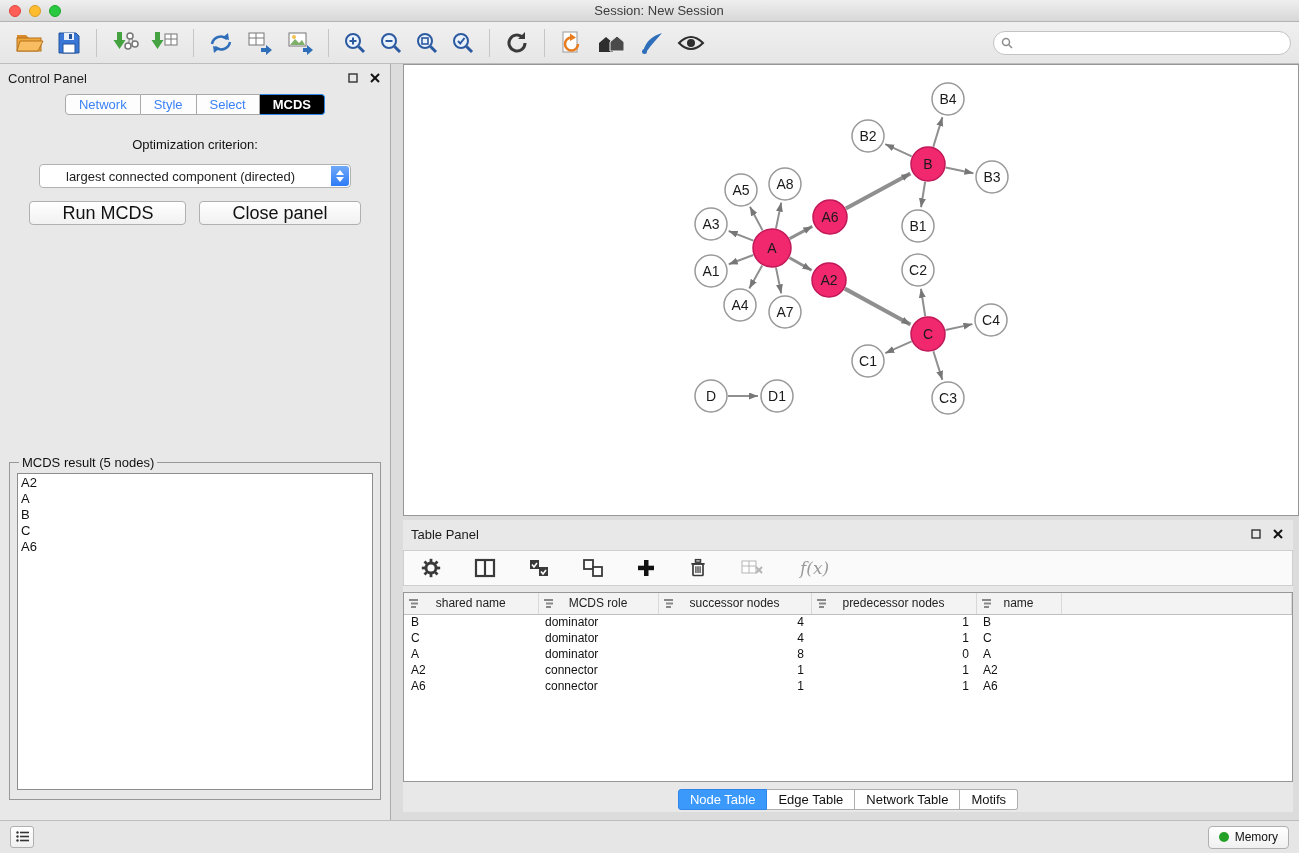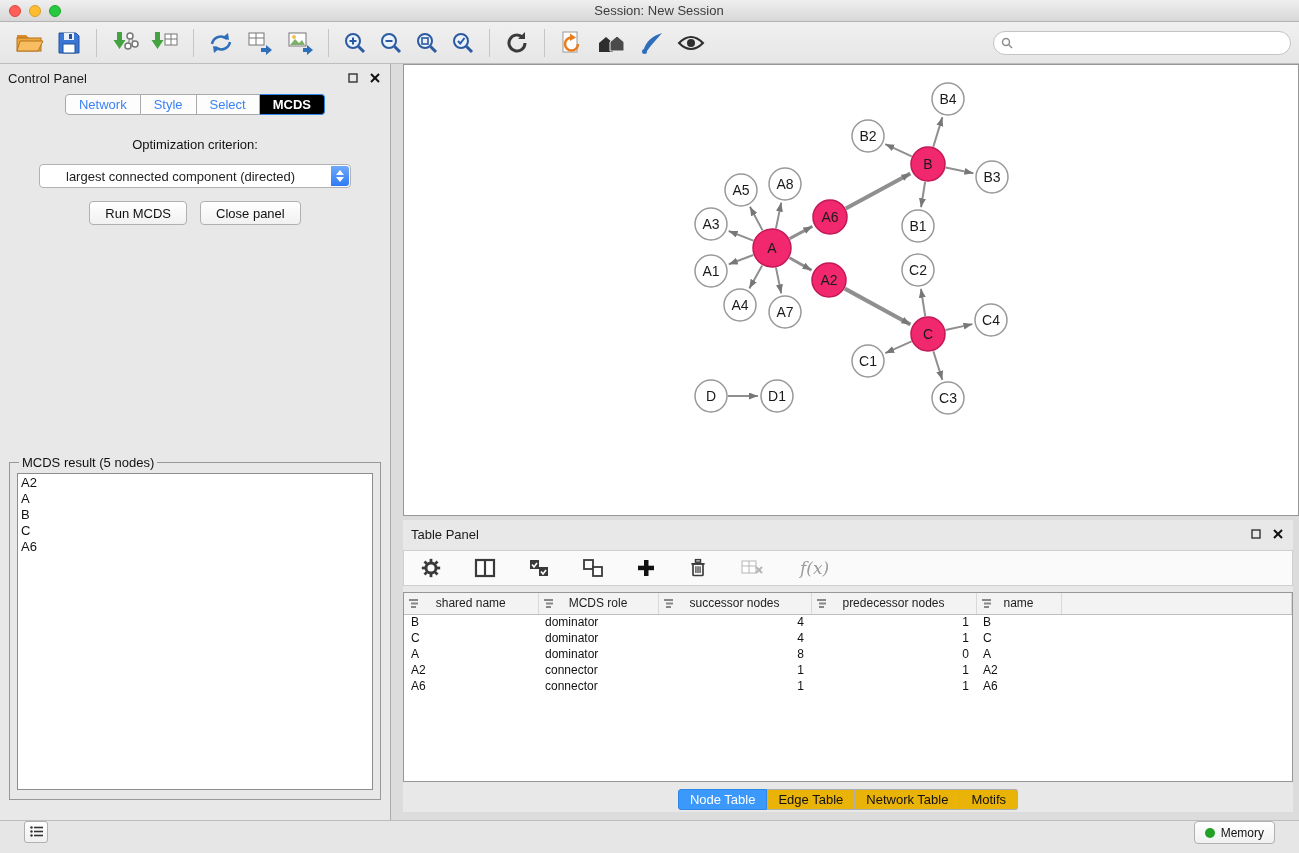--- a/index.html
+++ b/index.html
@@ -75,21 +75,21 @@
   .dd-text { padding-left:26px; font-size:13px; white-space:nowrap; }
   .dd-stepper {
     position:absolute; right:1px; top:1px; bottom:1px; width:18px;
     background:linear-gradient(#6fa9f9,#2e7bf6); border-radius:0 3px 3px 0;
     display:flex; flex-direction:column; align-items:center; justify-content:center; gap:2px;
   }
   .dd-up { width:0; height:0; border-left:4px solid transparent; border-right:4px solid transparent; border-bottom:5px solid #fff; }
   .dd-dn { width:0; height:0; border-left:4px solid transparent; border-right:4px solid transparent; border-top:5px solid #fff; }
   .cp-buttons { display:flex; justify-content:center; gap:13px; margin-top:13px; }
   .btn {
-    height:24px; padding:0 15px; font-size:13px; color:#111;
+    height:24px; padding:0 32px; font-size:18px; color:#111;
     background:linear-gradient(#ffffff,#f1f1f1); border:1px solid #b0b0b0;
     border-radius:4px; cursor:pointer; font-family:"Liberation Sans", sans-serif;
   }
 
   fieldset.result {
     position:absolute; left:9px; right:9px; top:391px; height:345px;
     border:1px solid #989898; padding:3px 7px 9px 7px; background:#e8e8e8;
   }
   fieldset.result legend { font-size:13px; color:#111; padding:0 3px; margin-left:2px; }
   .result-box {
@@ -127,33 +127,33 @@
   }
   table.node-table th .th-icon { position:absolute; left:5px; top:6px; }
   table.node-table td {
     height:16px; font-size:12px; color:#111; padding:0 7px; white-space:nowrap; overflow:hidden;
   }
   td.num { text-align:right; padding-right:14px; }
   td.namecol { padding-left:14px; }
 
   .tp-tabs { display:flex; justify-content:center; margin-top:7px; }
   .tp-tab {
-    height:21px; padding:0 11px; font-size:13px; background:#eab308; color:#111;
+    height:21px; padding:0 11px; font-size:13px; background:#ffffff; color:#111;
     border:1px solid #aeaeae; border-left:none; cursor:pointer;
     font-family:"Liberation Sans", sans-serif;
   }
   .tp-tab:first-child { border-left:1px solid #aeaeae; border-radius:3px 0 0 3px; }
   .tp-tab:last-child { border-radius:0 3px 3px 0; }
   .tp-tab.active { background:#3b99fc; border-color:#2f86e8; color:#fff; }
 
   
   .statusbar {
     position:absolute; left:0; right:0; bottom:0; height:33px;
     background:#e6e6e6; border-top:1px solid #bdbdbd;
-    display:flex; padding:0 24px;
+    display:flex; align-items:center; padding:0 10px;
   }
   .sb-left {
     width:24px; height:22px; background:linear-gradient(#fff,#f0f0f0);
     border:1px solid #b0b0b0; border-radius:3px; cursor:pointer;
     display:flex; align-items:center; justify-content:center;
   }
   .sb-memory {
     margin-left:auto; height:23px; padding:0 10px;
     background:linear-gradient(#fff,#f0f0f0); border:1px solid #b0b0b0; border-radius:4px;
     display:flex; align-items:center; gap:6px; cursor:pointer;

